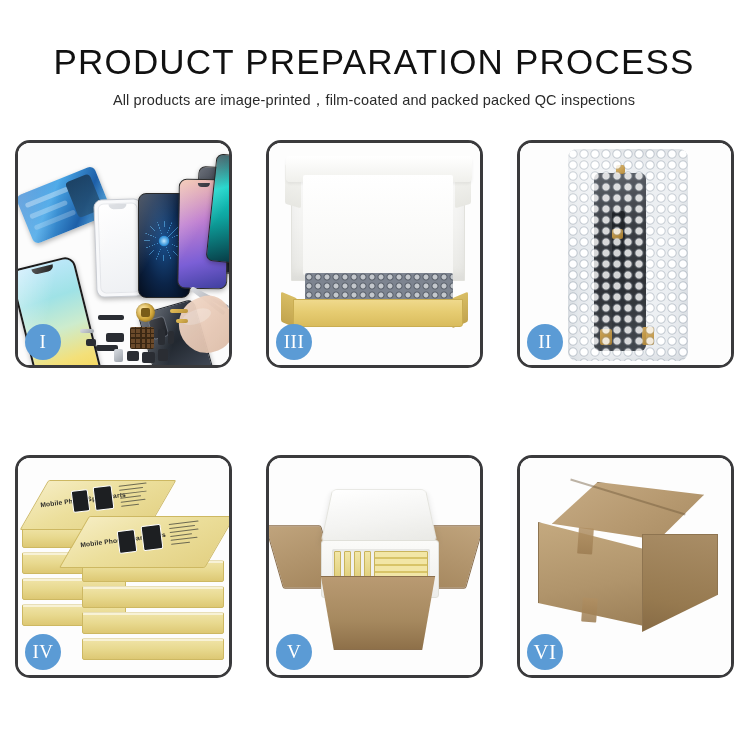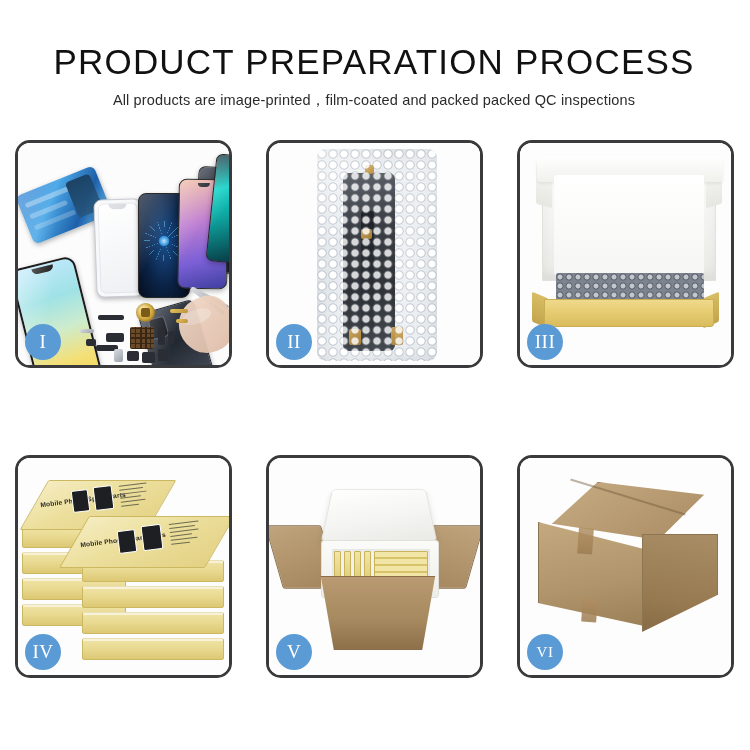--- a/index.html
+++ b/index.html
@@ -62,21 +62,21 @@
     background:#5b9bd5;
     color:#ffffff;
     font-family:"Liberation Serif", serif;
     font-size:19px;
     line-height:36px;
     text-align:center;
     letter-spacing:.5px;
     z-index:40;
     box-shadow:0 0 0 0 rgba(0,0,0,0);
   }
-  .badge.wide { font-size:15px; }
+  .badge.wide { font-size:21px; }
 
   
   .p1 { position:absolute; inset:0; background:#fcfcfc; }
   .ph { position:absolute; border-radius:7px; overflow:hidden;
         box-shadow:0 2px 5px rgba(0,0,0,.28); }
   .ph::after{ content:""; position:absolute; inset:0;
         background:linear-gradient(120deg,rgba(255,255,255,.30),rgba(255,255,255,0) 45%); }
   
   .ph-blue {
     left:4px; top:36px; width:84px; height:52px;
@@ -466,50 +466,50 @@
           <div class="part" style="left:140px; top:206px; width:10px; height:12px;"></div>
           <div class="part" style="left:68px; top:196px; width:10px; height:7px;"></div>
           <div class="part silver" style="left:62px; top:186px; width:14px; height:4px;"></div>
         </div>
       </div>
       <div class="badge">I</div>
     </div>
 
     <div class="card">
       <div class="stage">
+        <div class="p3">
+          <div class="b3-lid">
+            <div class="flapL"></div>
+              <div class="flapR"></div>
+              <div class="lip"></div>
+          </div>
+          <div class="b3-foam"></div>
+          <div class="b3-bubble"></div>
+          <div class="b3-sideL"></div>
+          <div class="b3-sideR"></div>
+          <div class="b3-front"></div>
+        </div>
+      </div>
+      <div class="badge">III</div>
+    </div>
+
+    <div class="card">
+      <div class="stage">
         <div class="p2">
           <div class="bub-bag"></div>
           <div class="bub-screen" style="left:74px; top:30px;"></div>
           <div class="bub-flex" style="left:92px; top:68px;"></div>
           <div class="bub-tape" style="left:96px; top:22px; width:9px; height:9px;"></div>
           <div class="bub-tape" style="left:92px; top:86px; width:11px; height:10px;"></div>
           <div class="bub-tape" style="left:80px; top:186px; width:12px; height:16px;"></div>
           <div class="bub-tape" style="left:122px; top:184px; width:12px; height:18px;"></div>
           <div class="bub-overlay"></div>
         </div>
       </div>
       <div class="badge">II</div>
-    </div>
-
-    <div class="card">
-      <div class="stage">
-        <div class="p3">
-          <div class="b3-lid">
-            <div class="flapL"></div>
-              <div class="flapR"></div>
-              <div class="lip"></div>
-          </div>
-          <div class="b3-foam"></div>
-          <div class="b3-bubble"></div>
-          <div class="b3-sideL"></div>
-          <div class="b3-sideR"></div>
-          <div class="b3-front"></div>
-        </div>
-      </div>
-      <div class="badge">III</div>
     </div>
 
     <div class="card">
       <div class="stage">
         <div class="p4">
           <div class="stackwrap">
 
             <div class="sbox" style="left:2px; top:58px;  width:104px;">
                 <div class="edge"></div>
               </div>

